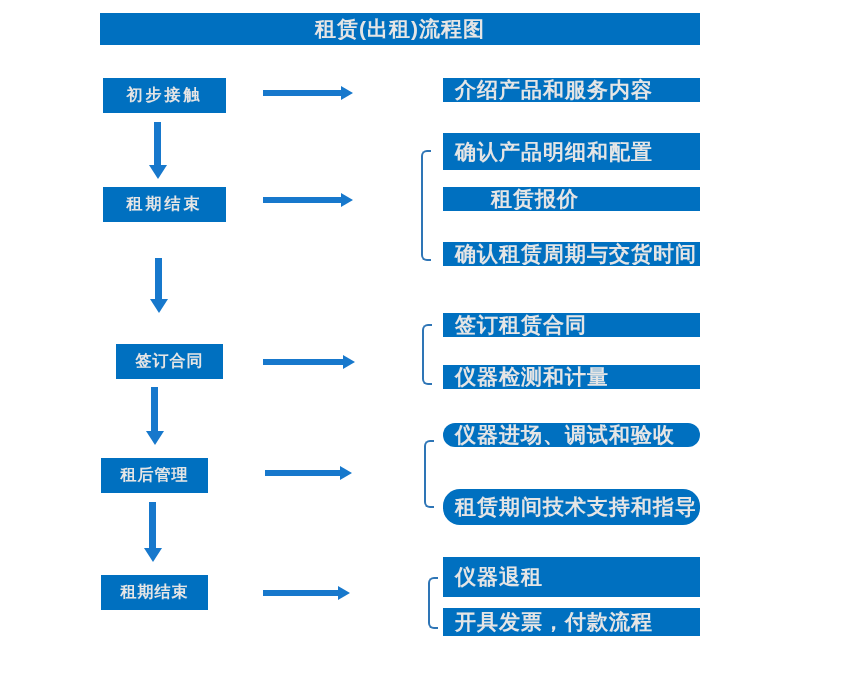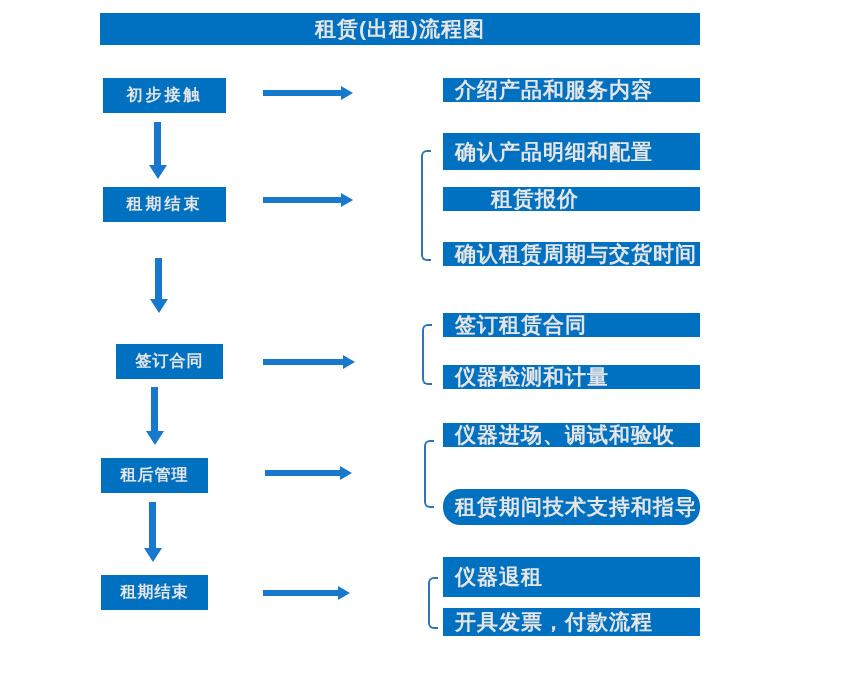--- a/index.html
+++ b/index.html
@@ -42,21 +42,21 @@
     padding-left: 12px;
     font-size: 21px;
     letter-spacing: 1px;
   }
   .d1  { top: 78px; }
   .d2a { top: 133px; height: 37px; }
   .d2b { top: 187px; padding-left: 48px; }
   .d2c { top: 242px; }
   .d3a { top: 313px; }
   .d3b { top: 365px; }
-  .d4a { top: 423px; }
+  .d4a { top: 423px; border-radius: 12px; }
   .d4b { top: 489px; height: 36px; border-radius: 17px; }
   .d5a { top: 557px; height: 40px; }
   .d5b { top: 608px; height: 28px; }
 
   
   .varrow { position: absolute; width: 18px; }
   .varrow .shaft {
     position: absolute; left: 5px; top: 0;
     width: 7px; height: calc(100% - 13px);
     background: #1778CC;

